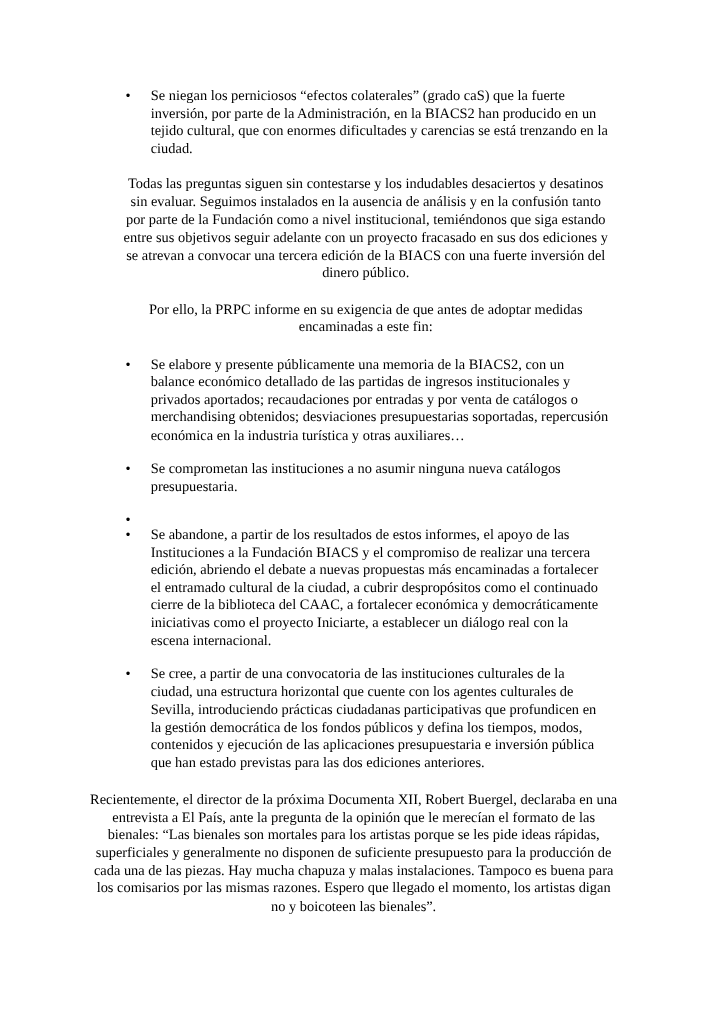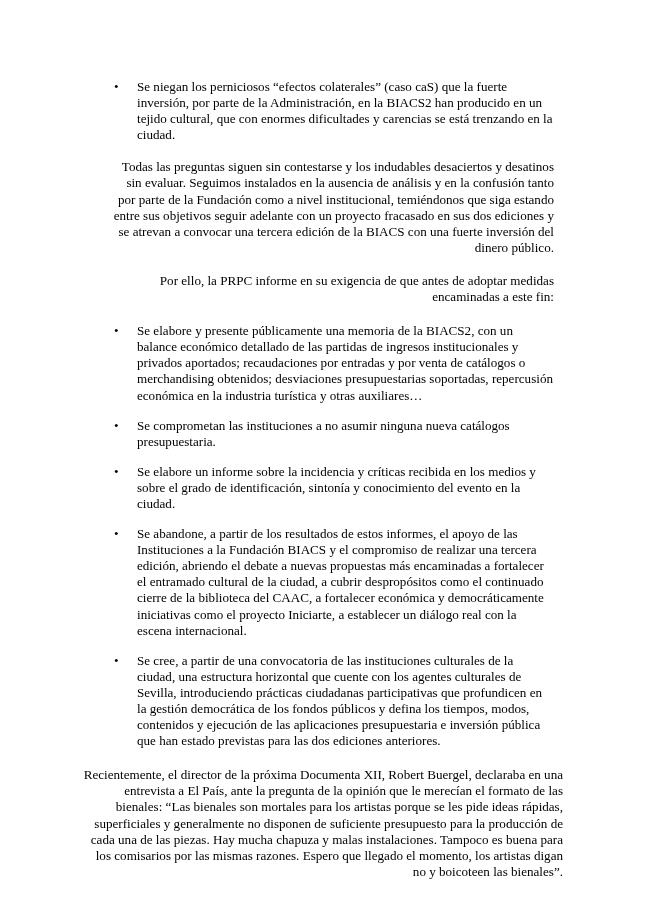--- a/index.html
+++ b/index.html
@@ -26,21 +26,21 @@
     left: 0;
     top: 0;
     width: 650px;
   }
   
   .para {
     margin: 0;
     padding: 0;
     font-size: 13.1px;
     line-height: 16.1px;
-    text-align: right;
+    text-align: center;
     color: #000000;
   }
   .para-indent {
     margin-left: 111px;
     margin-right: 96px;
   }
   .para-flush {
     margin-left: 80px;
     margin-right: 87px;
   }
@@ -79,21 +79,21 @@
 <body>
 
 <div class="page">
   <div class="doc-body">
 
     <div class="gap-top"></div>
 
     <ul class="bullet-list">
       <li class="bullet-item">
         <span class="bullet-marker">•</span>
-        <span>Se niegan los perniciosos “efectos colaterales” (caso caS) que la fuerte inversión, por parte de la Administración, en la BIACS2 han producido en un tejido cultural, que con enormes dificultades y carencias se está trenzando en la ciudad.</span>
+        <span>Se niegan los perniciosos “efectos colaterales” (grado caS) que la fuerte inversión, por parte de la Administración, en la BIACS2 han producido en un tejido cultural, que con enormes dificultades y carencias se está trenzando en la ciudad.</span>
       </li>
     </ul>
 
     <div class="gap-16"></div>
 
     <p class="para para-indent">Todas las preguntas siguen sin contestarse  y los  indudables desaciertos y desatinos sin evaluar. Seguimos instalados en la ausencia de análisis y en la confusión tanto por parte de la Fundación como a nivel institucional, temiéndonos que siga estando entre sus objetivos seguir adelante con un proyecto fracasado en sus dos ediciones y se atrevan a convocar una tercera edición de la BIACS con una fuerte inversión del dinero público.</p>
 
     <div class="gap-17"></div>
 
     <p class="para para-indent">Por ello, la PRPC informe en su exigencia de que antes de adoptar medidas encaminadas a este fin:</p>
@@ -106,21 +106,20 @@
         <span>Se elabore y presente públicamente una memoria de la BIACS2, con un balance económico detallado de las partidas de ingresos institucionales y privados aportados;  recaudaciones por entradas y por venta de catálogos o merchandising obtenidos; desviaciones presupuestarias soportadas, repercusión económica en la industria turística y otras auxiliares…</span>
       </li>
       <li class="gap-14"></li>
       <li class="bullet-item">
         <span class="bullet-marker">•</span>
         <span>Se comprometan las instituciones a no asumir ninguna nueva catálogos presupuestaria.</span>
       </li>
       <li class="gap-14"></li>
       <li class="bullet-item">
         <span class="bullet-marker">•</span>
-        <span>Se elabore un informe sobre la incidencia  y críticas recibida en los medios y sobre el grado de identificación, sintonía y conocimiento del evento en la ciudad.</span>
       </li>
       <li class="gap-14"></li>
       <li class="bullet-item">
         <span class="bullet-marker">•</span>
         <span>Se abandone, a partir de los resultados de estos informes, el apoyo de las Instituciones a la Fundación BIACS y el compromiso de realizar una tercera edición, abriendo el debate a nuevas propuestas más encaminadas a fortalecer el entramado cultural de la ciudad, a cubrir despropósitos como el continuado cierre de la biblioteca del CAAC,  a fortalecer económica y democráticamente iniciativas como el proyecto Iniciarte,  a establecer un diálogo real con la escena internacional.</span>
       </li>
       <li class="gap-14"></li>
       <li class="bullet-item">
         <span class="bullet-marker">•</span>
         <span>Se cree, a partir de una convocatoria de las instituciones culturales de la ciudad, una estructura horizontal que cuente con los agentes culturales  de Sevilla, introduciendo prácticas ciudadanas participativas que profundicen en la gestión democrática de los fondos públicos y defina los tiempos, modos, contenidos y ejecución de las aplicaciones presupuestaria e inversión pública que han estado previstas para las dos ediciones anteriores.</span>

